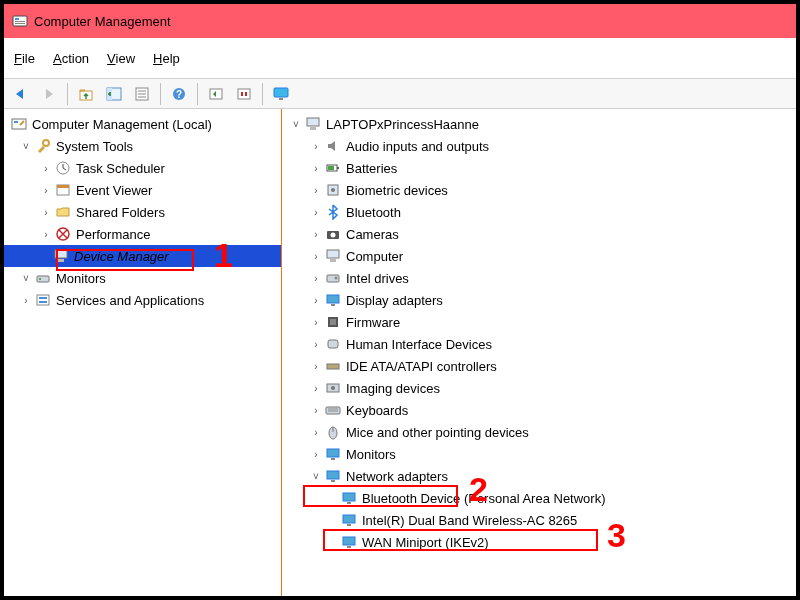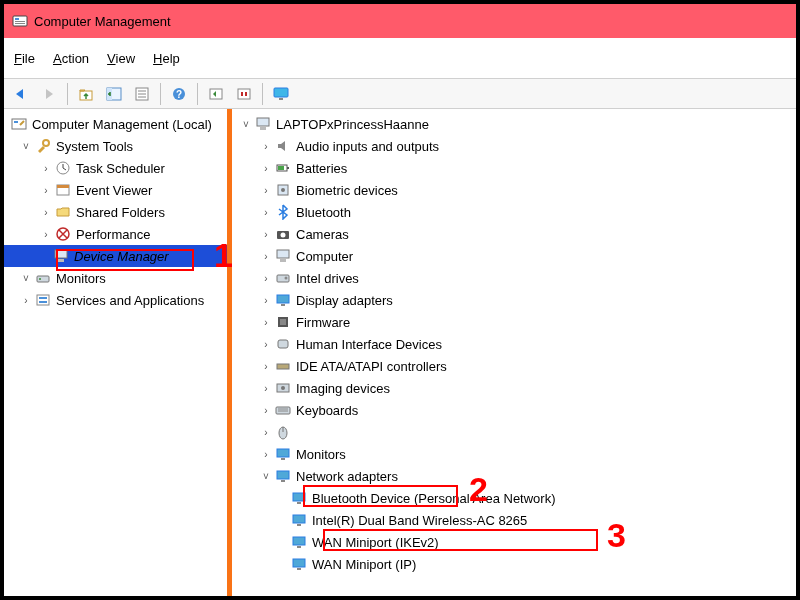--- a/index.html
+++ b/index.html
@@ -7,21 +7,21 @@
   .frame { border: 4px solid #000; width: 800px; height: 600px; position: relative; display: flex; flex-direction: column; }
   .titlebar { height: 34px; background: #ff5a6a; display: flex; align-items: center; padding: 0 8px; color: #000; }
   .titlebar .t-icon { width: 16px; height: 16px; margin-right: 6px; display: inline-flex; }
   .menubar { height: 41px; background: #fff; display: flex; align-items: center; gap: 18px; padding: 0 10px; border-bottom: 1px solid #d0d0d0; }
   .menubar span { cursor: default; }
   .menubar span u { text-decoration: underline; }
   .toolbar { height: 30px; background: #f7f7f7; display: flex; align-items: center; padding: 0 4px; border-bottom: 1px solid #d0d0d0; gap: 2px; }
   .tb-btn { width: 26px; height: 24px; border: 1px solid transparent; display: inline-flex; align-items: center; justify-content: center; background: transparent; }
   .tb-sep { width: 1px; height: 22px; background: #c0c0c0; margin: 0 3px; }
   .content { flex: 1; display: flex; overflow: hidden; }
-  .left-pane { width: 228px; border-right: 5px solid #f97316; overflow: auto; padding-top: 4px; }
+  .left-pane { width: 278px; border-right: 1px solid #f97316; overflow: auto; padding-top: 4px; }
   .right-pane { flex: 1; overflow: auto; padding-top: 4px; position: relative; }
   .tree-item { display: flex; align-items: center; height: 22px; padding-left: 6px; white-space: nowrap; cursor: default; }
   .tree-item .exp { width: 12px; height: 12px; display: inline-flex; align-items: center; justify-content: center; margin-right: 2px; color: #555; font-size: 10px; }
   .tree-item .icon { width: 18px; height: 18px; display: inline-flex; align-items: center; justify-content: center; margin-right: 4px; }
   .tree-item.selected { background: #1d4ed8; font-style: italic; }
   .redbox { border: 2.5px solid #ff0000; position: absolute; pointer-events: none; }
   .callout { position: absolute; font: 900 34px Arial; color: #ff0000; pointer-events: none; }
   svg { display: block; }
 </style>
 </head>
@@ -351,20 +351,21 @@
             <span>Keyboards</span>
           </div>
           <div class="tree-item" style="padding-left: 28px;">
             <span class="exp">›</span>
             <span class="icon">
               <svg width="16" height="16" viewBox="0 0 16 16">
                 <ellipse cx="8" cy="9" rx="4" ry="6" fill="#cfd8df" stroke="#777"></ellipse>
                 <line x1="8" y1="3" x2="8" y2="8" stroke="#777"></line>
               </svg>
             </span>
+            <span>Mice and other pointing devices</span>
           </div>
           <div class="tree-item" style="padding-left: 28px;">
             <span class="exp">›</span>
             <span class="icon">
               <svg width="16" height="16" viewBox="0 0 16 16">
                 <rect x="2" y="3" width="12" height="8" fill="#4fa8d8" stroke="#2a7de1"></rect>
                 <rect x="6" y="12" width="4" height="2" fill="#888"></rect>
               </svg>
             </span>
             <span>Monitors</span>
@@ -401,29 +402,20 @@
           </div>
           <div class="tree-item" style="padding-left: 58px;">
             <span class="icon">
               <svg width="16" height="16" viewBox="0 0 16 16">
                 <rect x="2" y="3" width="12" height="8" fill="#4fa8d8" stroke="#2a7de1"></rect>
                 <rect x="6" y="12" width="4" height="2" fill="#888"></rect>
               </svg>
             </span>
             <span>WAN Miniport (IKEv2)</span>
           </div>
-          <div class="tree-item" style="padding-left: 58px;">
-            <span class="icon">
-              <svg width="16" height="16" viewBox="0 0 16 16">
-                <rect x="2" y="3" width="12" height="8" fill="#4fa8d8" stroke="#2a7de1"></rect>
-                <rect x="6" y="12" width="4" height="2" fill="#888"></rect>
-              </svg>
-            </span>
-            <span>WAN Miniport (IP)</span>
-          </div>
         </div>
     </div>
   </div>
 
   <div class="redbox" style="left:52px; top:245px; width:138px; height:22px;"></div>
   <div class="callout" style="left:210px; top:232px;">1</div>
 
   <div class="redbox" style="left:299px; top:481px; width:155px; height:22px;"></div>
   <div class="callout" style="left:465px; top:466px;">2</div>
 

